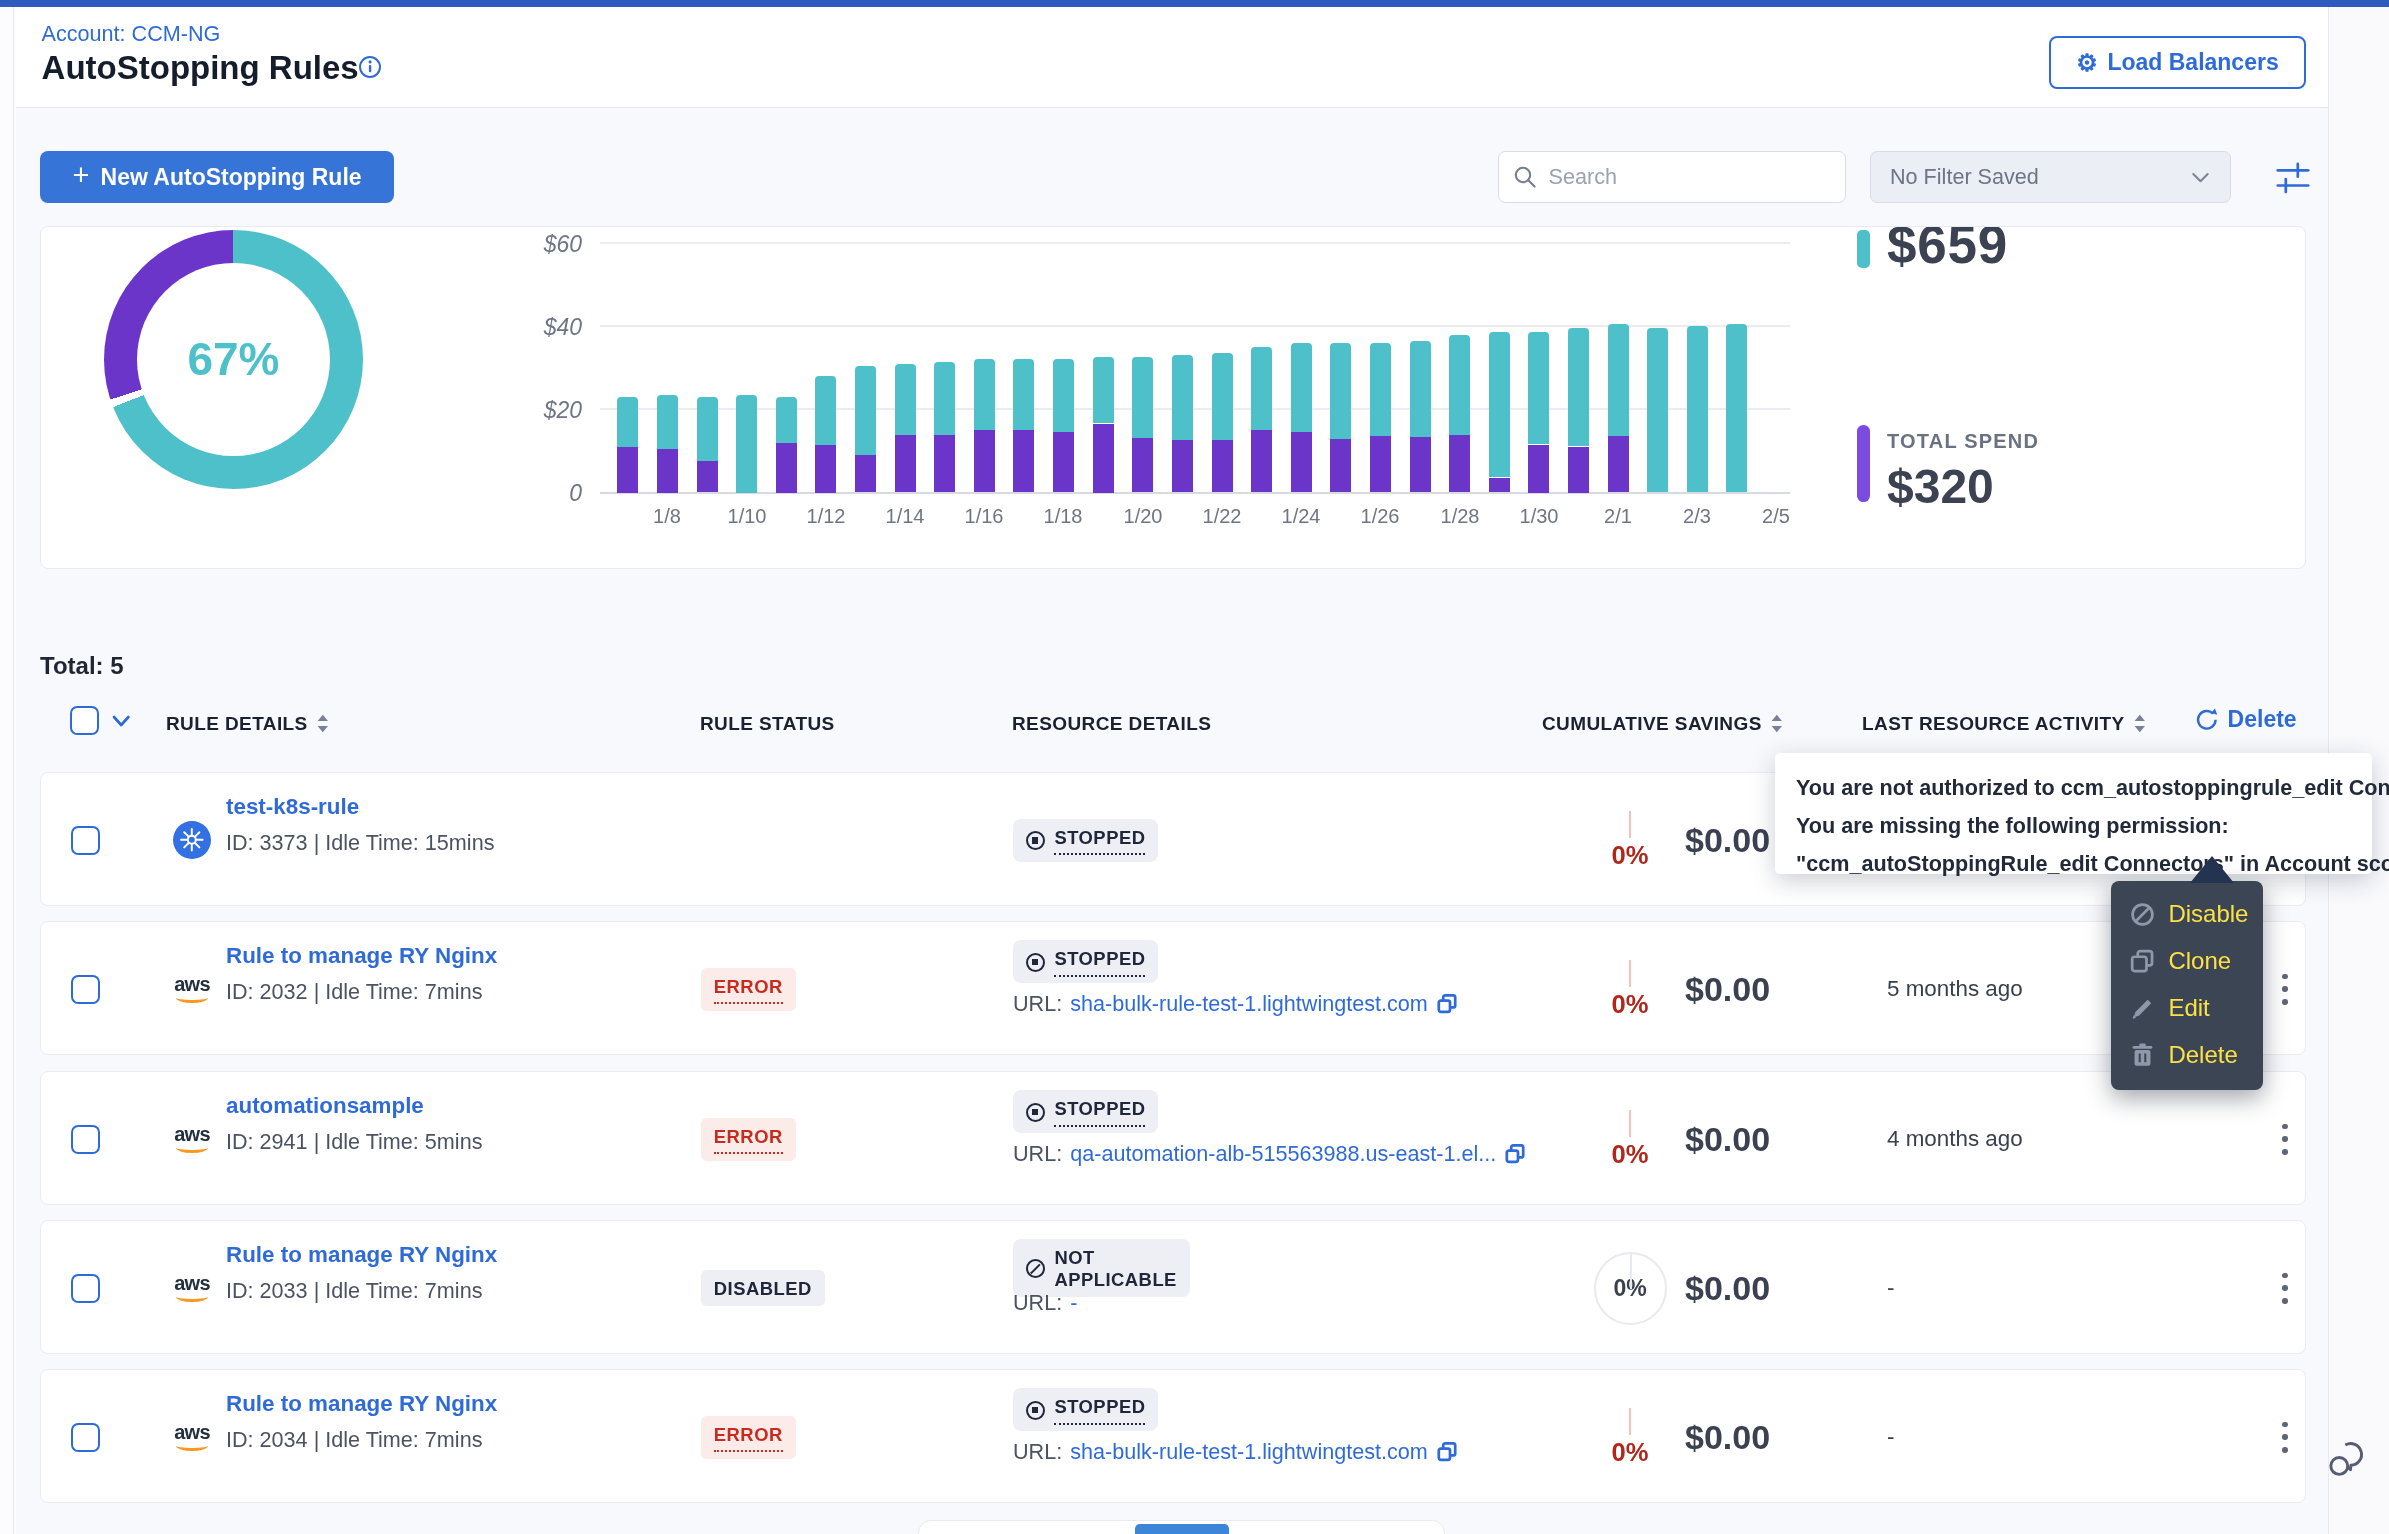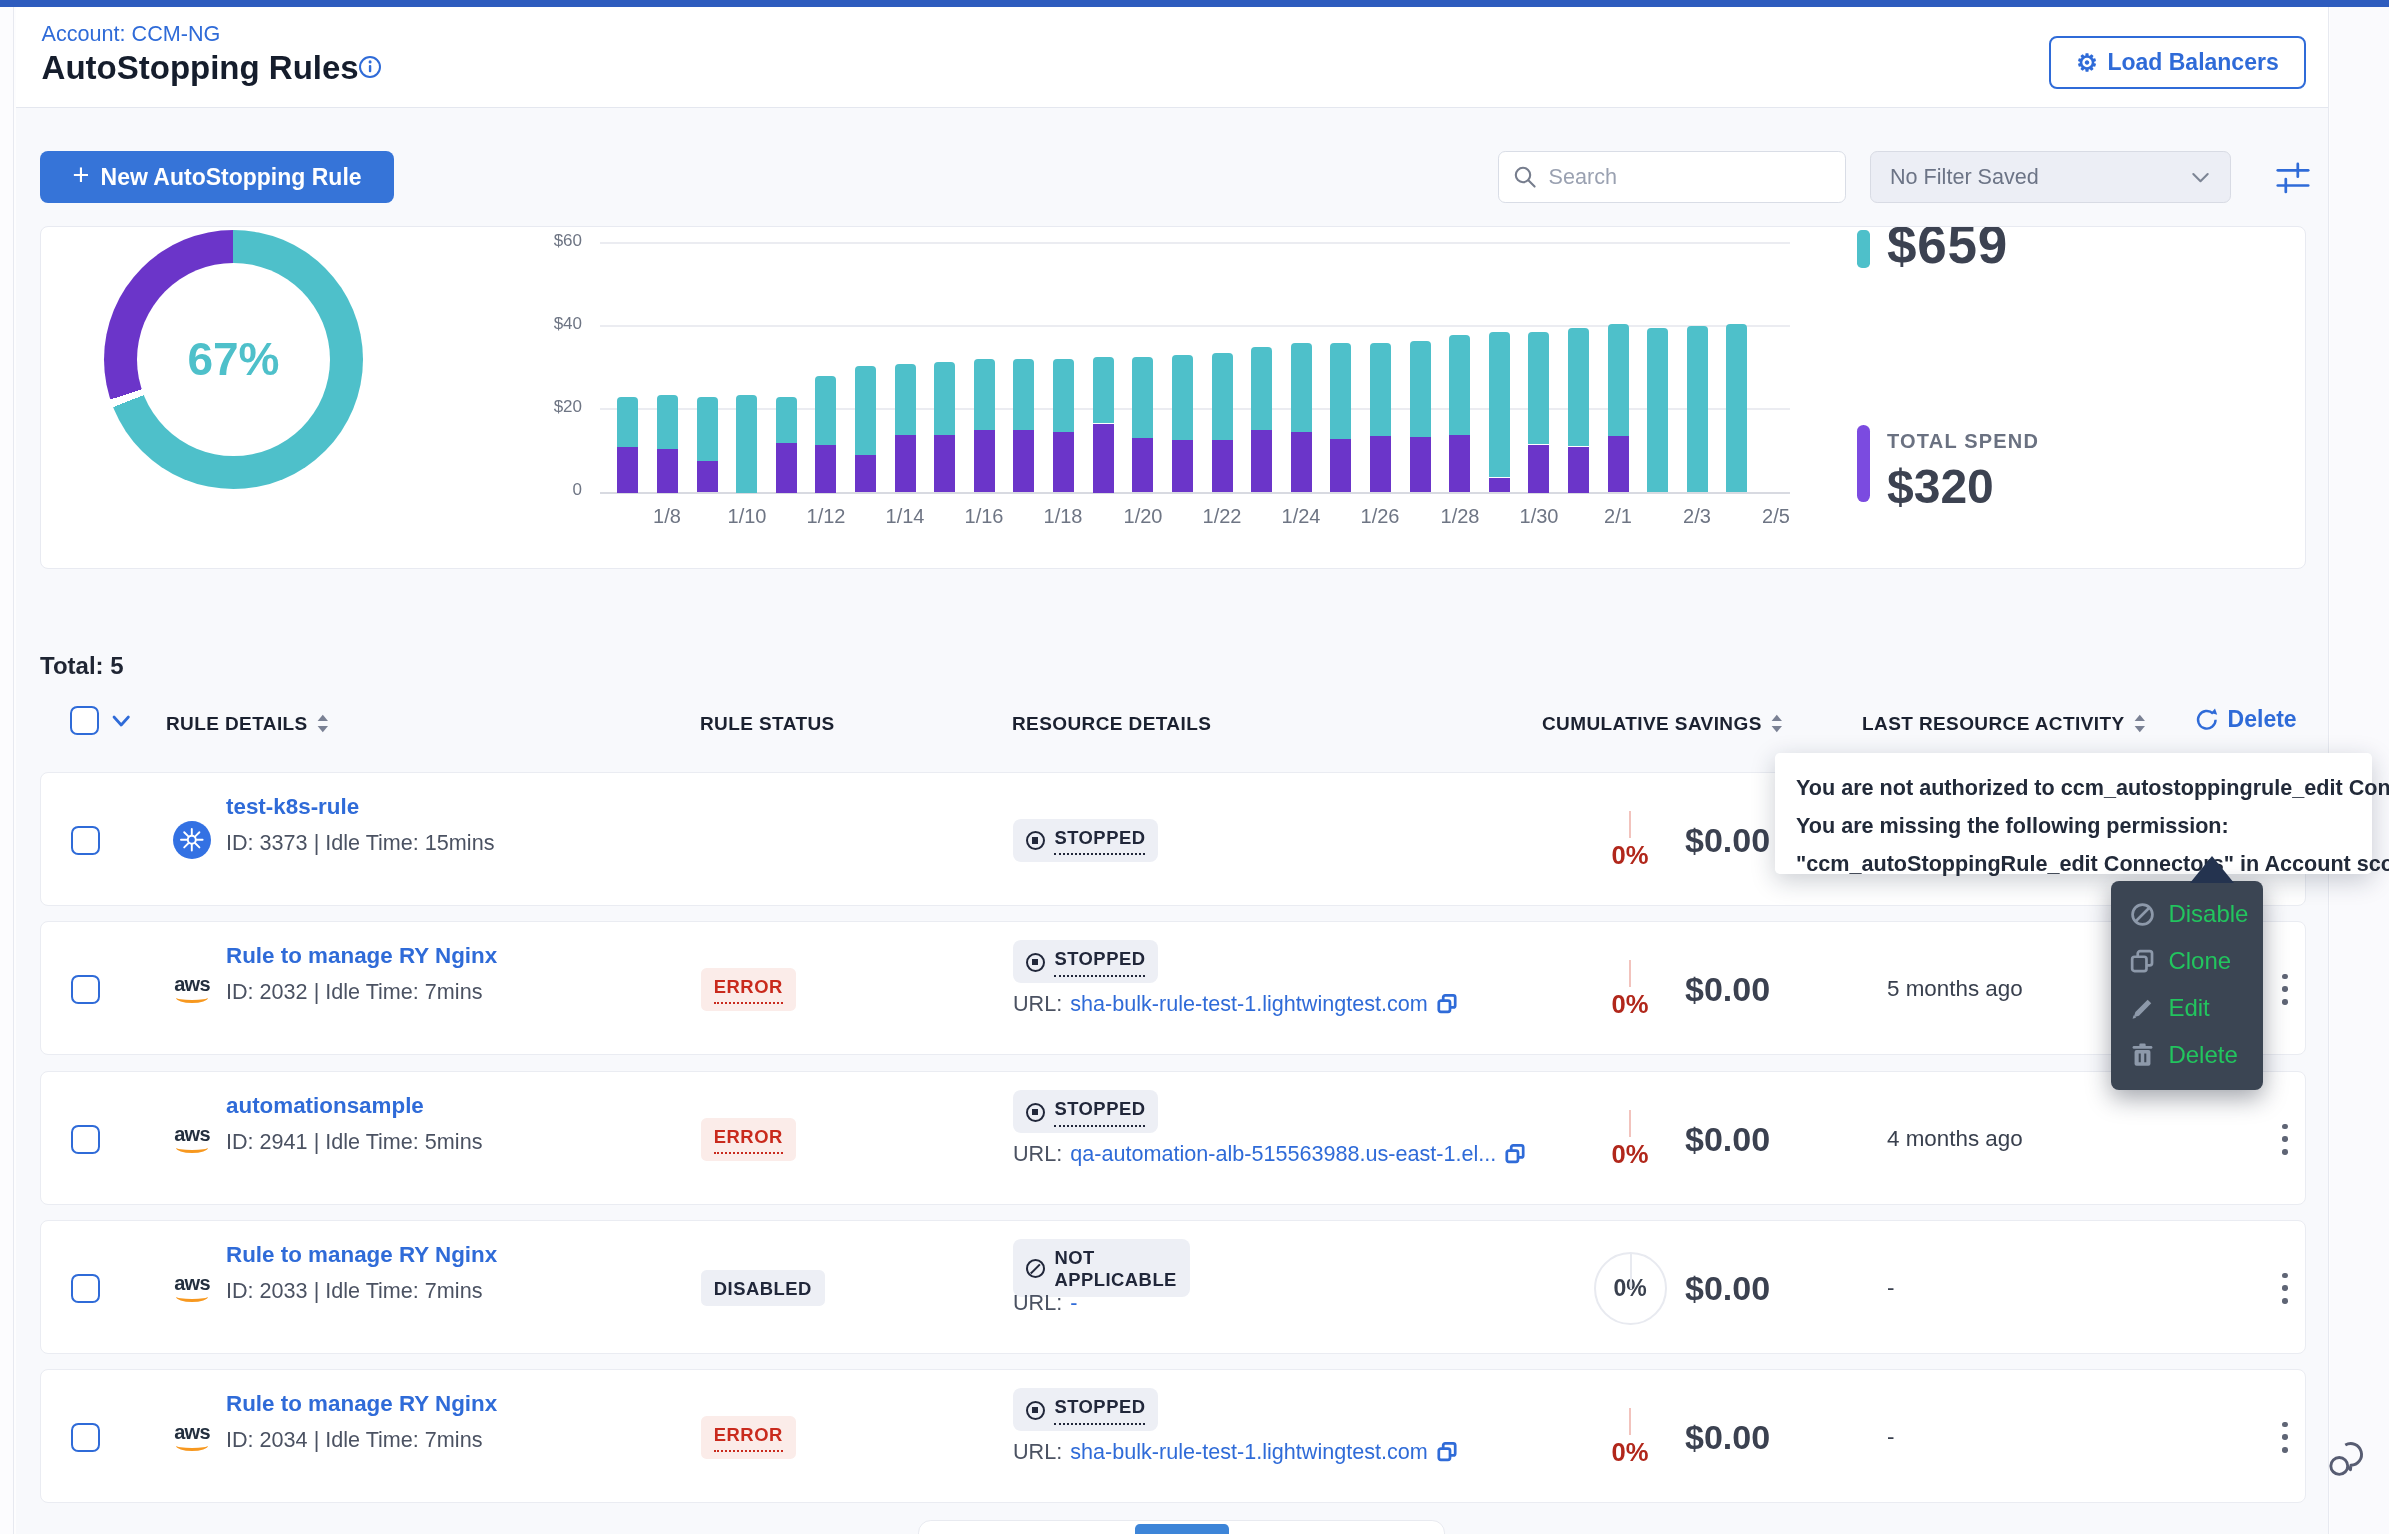--- a/index.html
+++ b/index.html
@@ -36,21 +36,21 @@
 
   
   #chart-card { left:24px; top:219px; width:2266px; height:343px; background:#fff; border:0.8px solid #e8eaf1; border-radius:8px; overflow:hidden; }
   #donut { left:63px; top:2.4px; width:259px; height:259px; border-radius:50%; }
   #donut::after { content:''; position:absolute; left:33px; top:33px; width:193px; height:193px; border-radius:50%; background:#fff; }
   #donut-pct { left:63px; top:2.4px; width:259px; height:259px; display:flex; align-items:center; justify-content:center;
     font-size:46px; font-weight:700; color:#4ec0ca; z-index:2; }
   #chart-area { left:447px; top:4.8px; width:1350px; height:327px; }
   .gridline { position:absolute; height:1.6px; background:#ebecf1; left:112px; width:1190px; }
   .gridline.zero { background:#d8dae1; }
-  .ylab { position:absolute; left:0; width:94px; text-align:right; font-size:17px; color:#6e7584; }
+  .ylab { position:absolute; left:0; width:94px; text-align:right; font-size:23px; color:#6e7584;font-style:italic; }
   .xlab { position:absolute; font-size:20px; color:#6e7584; transform:translateX(-50%); }
   .bar { position:absolute; width:21px; }
   .bar.teal { background:#4ec0ca; border-radius:4px 4px 0 0; }
   .bar.purple { background:#6b35c9; }
   #legend-savings-swatch { left:1816px; top:2.4px; width:12.8px; height:38px; background:#4ec0ca; border-radius:4.8px; }
   #big-savings { left:1846px; top:-12.8px; font-size:53px; font-weight:800; color:#3c4251; letter-spacing:0.8px;}
   #legend-spend-swatch { left:1816px; top:198px; width:12.8px; height:77px; background:#7b4be0; border-radius:6.4px; }
   #spend-label { left:1846px; top:203px; font-size:20px; font-weight:700; color:#6a7181; letter-spacing:1.2px; }
   #spend-value { left:1846px; top:232px; font-size:48px; font-weight:800; color:#3c4251; }
 
@@ -109,21 +109,21 @@
 
   
   #tooltip { left:1775px; top:753px; width:597px; height:121px; background:#fff; border-radius:4.8px; z-index:50;
     box-shadow:0 6.4px 24px rgba(25,35,60,0.22); padding:16px 21px; }
   #tooltip .tline { font-size:21.6px; font-weight:600; color:#222a39; line-height:38px; white-space:nowrap; }
   #tooltip-caret { left:2156px; top:863px; width:21px; height:21px; background:#fff; transform:rotate(45deg); z-index:49; }
   #menu-caret { left:2190px; top:856px; width:0; height:0; z-index:61;
     border-left:22.4px solid transparent; border-right:22.4px solid transparent; border-bottom:27px solid #24334f; }
   #ctx-menu { left:2111px; top:881px; width:152px; height:209px; background:#3b4553; border-radius:8px; z-index:60;
     box-shadow:0 8px 24px rgba(20,28,45,0.4); padding:9.6px 0; }
-  .mi { display:flex; align-items:center; gap:12.8px; height:47px; padding-left:17.6px; color:#22c55e; font-size:24px; cursor:pointer; }
+  .mi { display:flex; align-items:center; gap:12.8px; height:47px; padding-left:17.6px; color:#fde047; font-size:24px; cursor:pointer; }
 
   
   #pagination { left:902px; top:1513px; width:527px; height:32px; background:#fff; border:0.8px solid #e8eaf0; border-radius:12.8px; z-index:3;}
   #page-active { position:absolute; left:216px; top:3.2px; width:94px; height:24px; background:#3d85d8; border-radius:4.8px; }
   #chat-icon { left:2326px; top:1437px; z-index:6; cursor:pointer; }
   svg { display:block; }
 </style>
 </head>
 <body>
 

